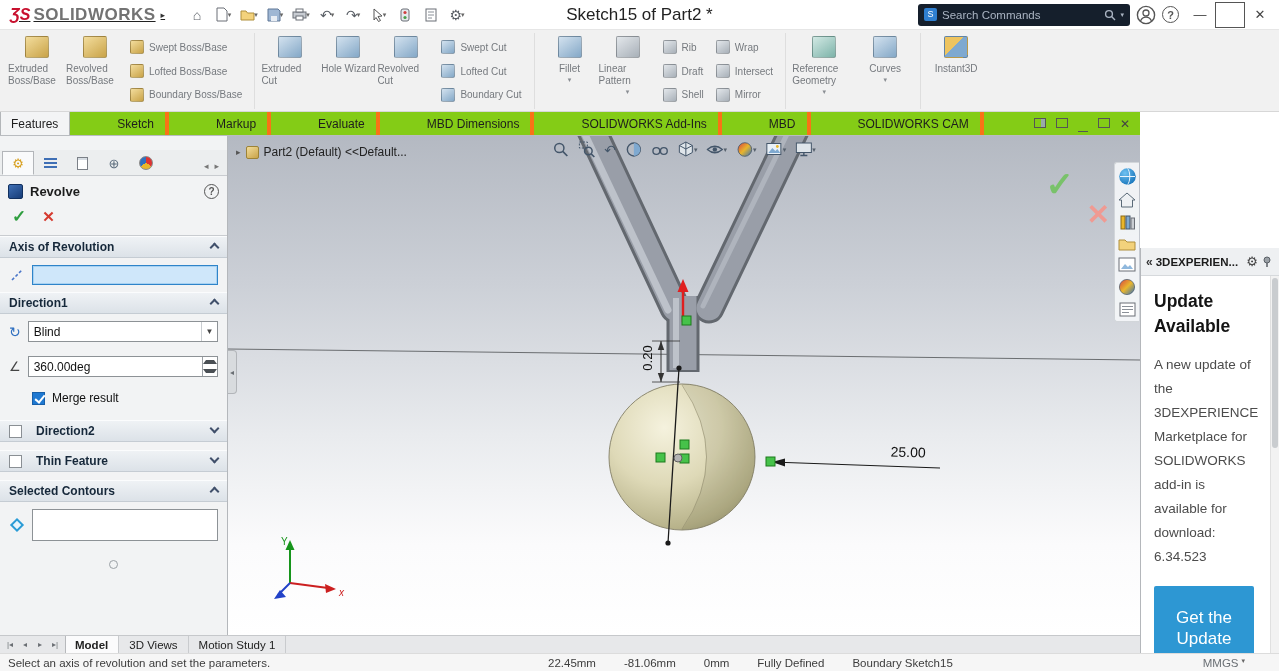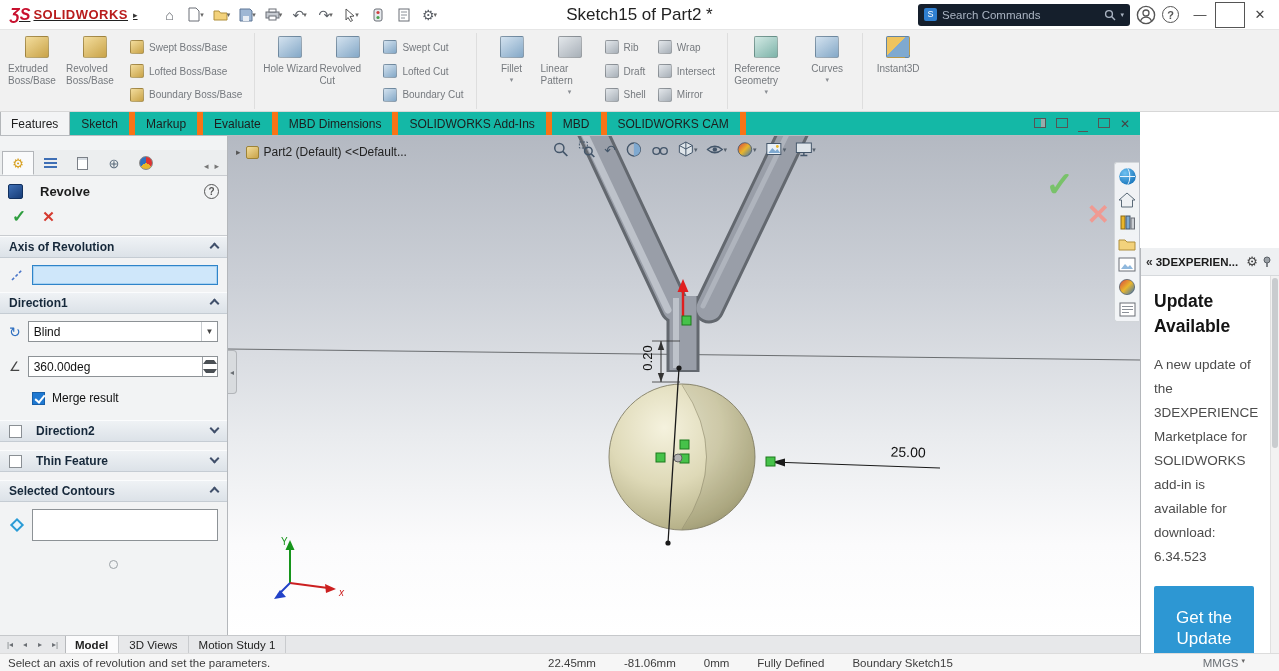--- a/index.html
+++ b/index.html
@@ -5,21 +5,21 @@
   * { box-sizing: border-box; margin: 0; padding: 0; }
   html,body { width:1279px; height:671px; overflow:hidden;
     font-family:"Liberation Sans", sans-serif; font-size:12px; color:#222; background:#fff; }
   #app { position:relative; width:1279px; height:671px; background:#fff; }
 
   
   .titlebar { position:absolute; left:0; top:0; width:1279px; height:30px; background:#fff;
     border-bottom:1px solid #e6e6e6; display:flex; align-items:center; padding:0 4px; }
   .logo { display:flex; align-items:center; gap:3px; padding:0 6px;text-decoration:underline; }
   .logo-mark { color:#c8102e; font-weight:bold; font-size:16px; font-style:italic; }
-  .logo-text { color:#b91c1c; font-weight:bold; font-size:13px; letter-spacing:.5px; }
+  .logo-text { color:#737373; font-weight:bold; font-size:17px; letter-spacing:.5px; }
   .logo-arrow { color:#333; font-size:9px; margin-left:2px; }
   .qat { display:flex; align-items:center; margin-left:14px; gap:2px; }
   .tbi { display:flex; align-items:center; justify-content:center; width:24px; height:24px; color:#5a5f66; font-size:14px; }
   .tbi svg { display:block; }
   .dd7 { font-size:7px; color:#666; margin-left:-1px; }
   .doc-title { position:absolute; left:50%; transform:translateX(-50%); font-size:17px; color:#222; white-space:nowrap; }
   .tb-right { margin-left:auto; display:flex; align-items:center; gap:6px; }
   .searchbox { width:212px; height:22px; background:#151f2c; border-radius:3px; display:flex; align-items:center; padding:0 6px; gap:5px; }
   .searchbox .s-ico { width:13px; height:13px; background:#2f7fd0; border-radius:2px; color:#fff; font-size:9px; line-height:13px; text-align:center; }
   .searchbox input { flex:1; background:transparent; border:none; outline:none; color:#cdd5e0; font-size:11.5px; font-family:"Liberation Sans",sans-serif; }
@@ -40,42 +40,42 @@
   .rsmall .rlabel1 { font-size:10px; color:#75797e; white-space:nowrap; }
   .ri { width:24px; height:22px; border-radius:2px; border:1px solid rgba(0,0,0,.22); }
   .ri.sm { width:14px; height:14px; }
   .ri.gold { background:linear-gradient(145deg,#f3dd9d,#c9a348); }
   .ri.blue { background:linear-gradient(145deg,#d3e2ef,#84a8c7); }
   .ri.gray { background:linear-gradient(145deg,#e3e7eb,#a8b0b8); }
   .ri.teal { background:linear-gradient(145deg,#d2e9e4,#7db3a9); }
   .ri.multi { background:linear-gradient(135deg,#eec45f 0 45%,#7fa9d0 45% 100%); }
 
   
-  .tabrow { position:absolute; left:0; top:112px; width:1140px; height:24px; background:#14b8a6;
-    display:flex; align-items:stretch; border-bottom:1px solid #b9bcc0; }
+  .tabrow { position:absolute; left:0; top:112px; width:1140px; height:24px; background:#84cc16;
+    display:flex; align-items:stretch; border-bottom:1px solid #b9bcc0;gap:36px; }
   .rtab { padding:0 11px; display:flex; align-items:center; font-size:12px; color:#1d1d1d;
-    border-right:6px solid #f97316; white-space:nowrap; }
+    border-right:4px solid #f97316; white-space:nowrap; }
   .rtab.active { background:#f3f4f5; border-right:1px solid #b3b6b9; box-shadow:inset 1px 0 0 #b3b6b9; }
   .tab-wins { margin-left:auto; display:flex; align-items:center; gap:10px; padding-right:10px; color:#4a4f54; }
   .wc-box { width:12px; height:10px; border:1px solid #555; display:inline-block; }
   .wc-box.half { box-shadow:inset -4px 0 0 #9aa; }
   .wc-min { width:10px; height:1px; background:#555; display:inline-block; margin-bottom:-4px; }
   .wc-x { font-size:12px; color:#444; }
 
   
   .main { position:absolute; left:0; top:136px; width:1279px; height:499px; }
 
   
   .pm { position:absolute; left:0; top:0; width:228px; height:499px; background:#f2f3f4;
     border-right:1px solid #b4b7bb; overflow:hidden; }
   .pm-tabs { margin-top:14px; height:26px; display:flex; align-items:flex-end; padding:0 2px; border-bottom:1px solid #c9ccd0; background:#eceeef; }
   .pm-tab { width:32px; height:24px; display:flex; align-items:center; justify-content:center; border:1px solid transparent; }
   .pm-tab.active { background:#f9fafb; border-color:#b2b5b9; border-bottom-color:#f9fafb; }
   .pm-tab-arrows { margin-left:auto; display:flex; gap:6px; padding:0 6px 4px 0; color:#777; font-size:9px; }
-  .pm-head { display:flex; align-items:center; gap:17px; padding:8px 8px 4px 8px; }
+  .pm-head { display:flex; align-items:center; gap:7px; padding:8px 8px 4px 8px; }
   .pm-head b { font-size:13px; color:#1c1c1c; }
   .pm-actions { display:flex; align-items:center; gap:16px; padding:3px 12px 8px 12px; border-bottom:1px solid #c9ccd0; }
   .ok-check { color:#2f9e3f; font-size:17px; font-weight:bold; }
   .cancel-x { color:#d53a2f; font-size:15px; font-weight:bold; }
   .pm-sec { height:22px; display:flex; align-items:center; gap:14px; padding:0 9px;
     background:linear-gradient(#eff2f5,#dce2e8); border-top:1px solid #fbfcfd; border-bottom:1px solid #c5ccd3; }
   .pm-sec b { font-size:12px; color:#16283a; }
   .pm-sec .chevwrap { margin-left:auto; }
   .chev { display:inline-block; width:7px; height:7px; border-right:2px solid #41506b; border-bottom:2px solid #41506b; }
   .chev.up { transform:rotate(-135deg); margin-top:4px; }
@@ -269,20 +269,24 @@
         <div class="rsmall">
           <span class="ri sm gold"></span>
           <span class="rlabel1">Boundary Boss/Base</span>
         </div>
       </div>
     </div>
 
     <div class="rgroup">
       <div class="rbig">
         <span class="ri blue"></span>
+        <span class="rlabel">Extruded Cut</span>
+      </div>
+      <div class="rbig">
+        <span class="ri blue"></span>
         <span class="rlabel">Hole Wizard</span>
       </div>
       <div class="rbig">
         <span class="ri blue"></span>
         <span class="rlabel">Revolved Cut</span>
       </div>
       <div class="rstack">
         <div class="rsmall">
           <span class="ri sm blue"></span>
           <span class="rlabel1">Swept Cut</span>

